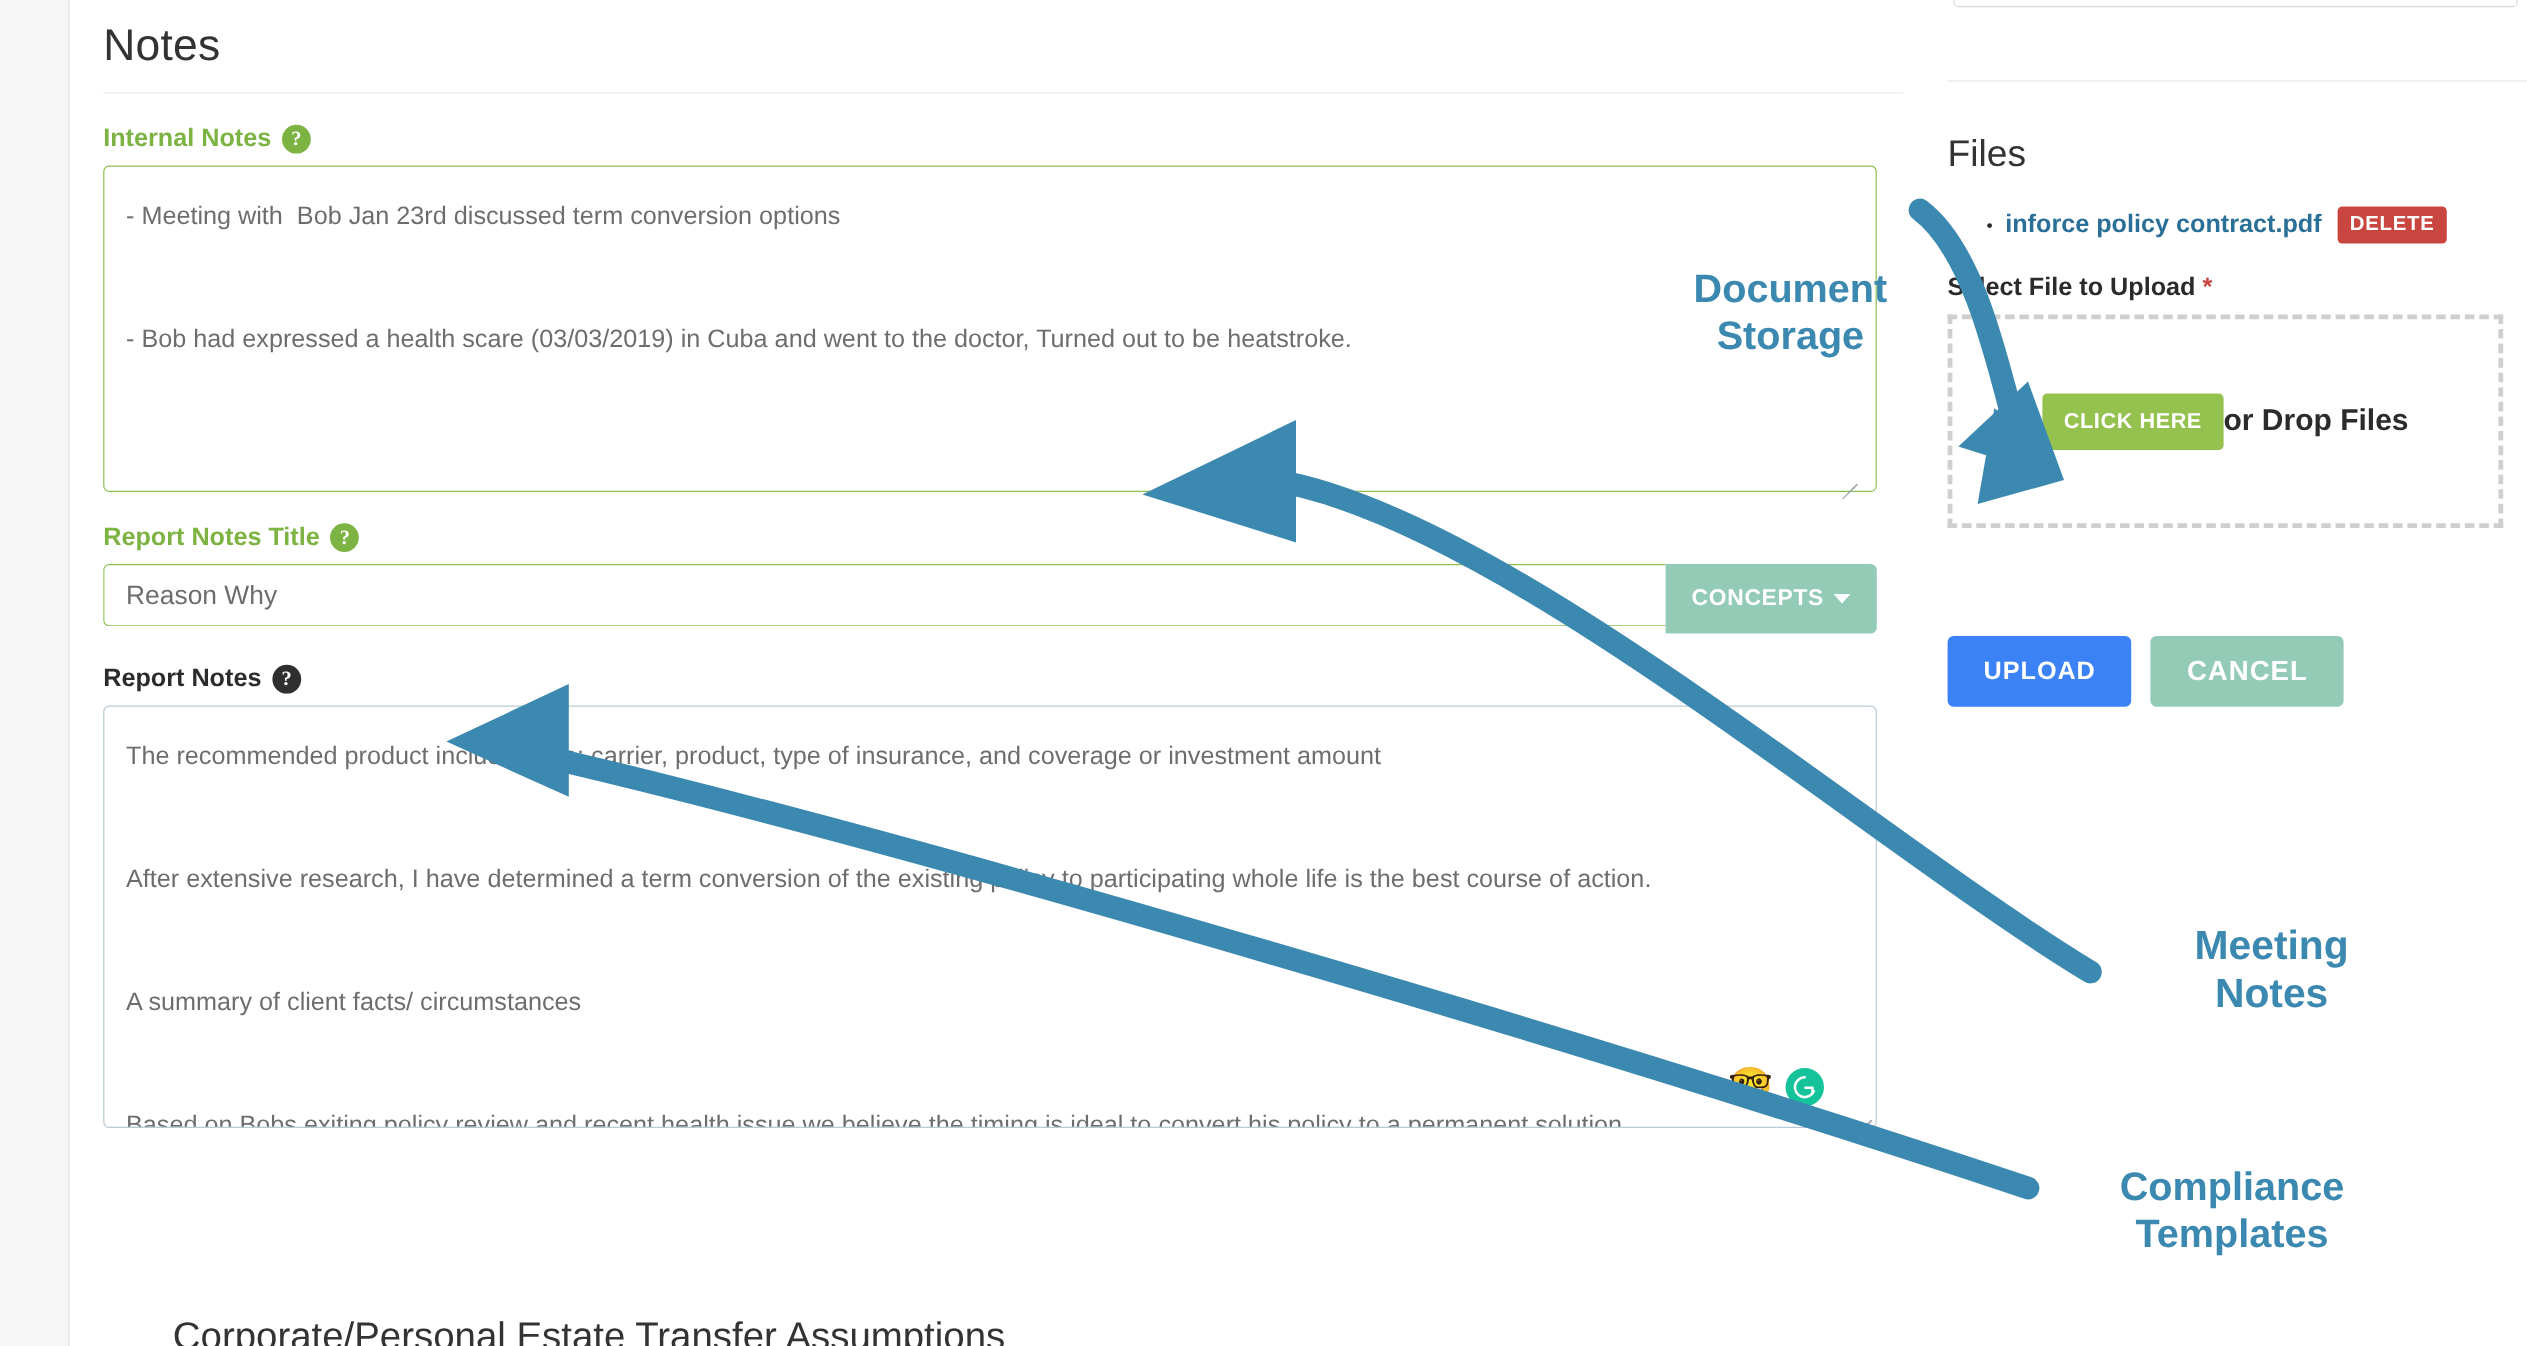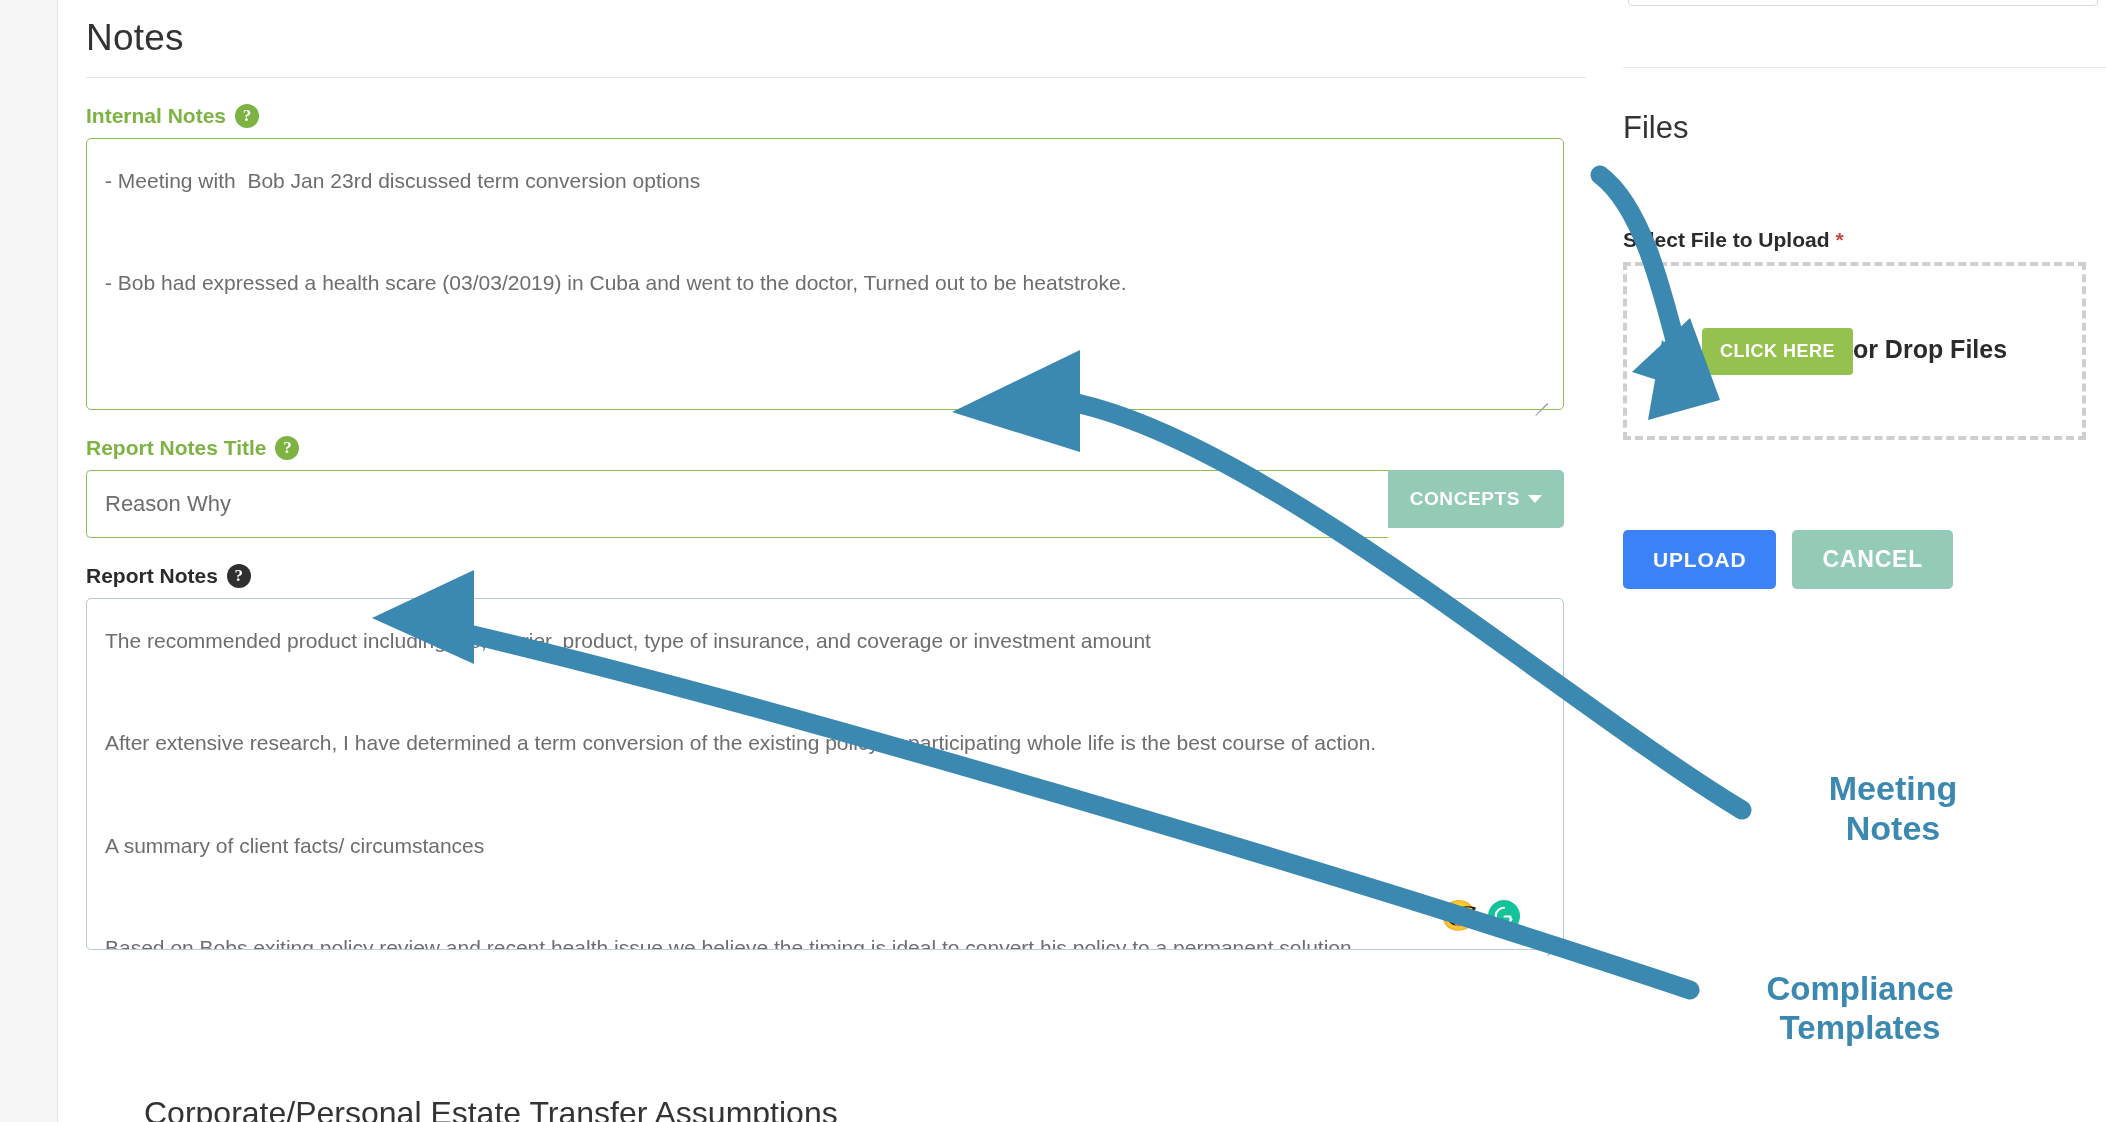--- a/index.html
+++ b/index.html
@@ -98,21 +98,21 @@
   }
 
   #internal-notes {
     height: 272px;
     border: 1px solid #8cc152;
     line-height: 2.44;
     overflow: hidden;
   }
 
   #report-notes-title {
-    height: 68px;
+    height: 52px;
     border: 1px solid #8cc152;
     border-top-right-radius: 0;
     border-bottom-right-radius: 0;
     border-right: none;
     padding: 0 18px;
     font-size: 22px;
     color: #6d6d6d;
     width: 1322px;
   }
 
@@ -420,20 +420,26 @@
 
     <div class="bottom-heading">Corporate/Personal Estate Transfer Assumptions</div>
   </div>
 
   <div class="side-col">
     <div class="side-top-input"></div>
     <div class="side-rule"></div>
 
     <div class="files-title">Files</div>
 
+    <ul class="file-list">
+      <li>
+        <a class="file-link" href="#">inforce policy contract.pdf</a>
+        <button class="delete-btn">DELETE</button>
+      </li>
+    </ul>
 
     <div class="upload-label">
       <span>Select File to Upload</span>
       <span class="req-star">*</span>
     </div>
 
     <div class="dropzone">
       <div class="dz-inner">
         <button class="click-here-btn">CLICK HERE</button><span>or Drop Files</span>
       </div>
@@ -458,19 +464,21 @@
       <polygon points="952,412 1080,350 1080,452" fill="#3b88b0"></polygon>
     </g>
 
     <g>
       <path d="M1690 990 C 1360 880, 760 700, 430 625" fill="none" stroke="#3b88b0" stroke-width="19" stroke-linecap="round"></path>
       <polygon points="372,618 474,570 474,664" fill="#3b88b0"></polygon>
     </g>
   </svg>
 
   <div class="anno-layer">
+    <div class="anno-text" id="anno-doc-storage">Document
+Storage</div>
     <div class="anno-text" id="anno-meeting">Meeting
 Notes</div>
     <div class="anno-text" id="anno-compliance">Compliance
 Templates</div>
   </div>
 
 </div>
 
 </body></html>

